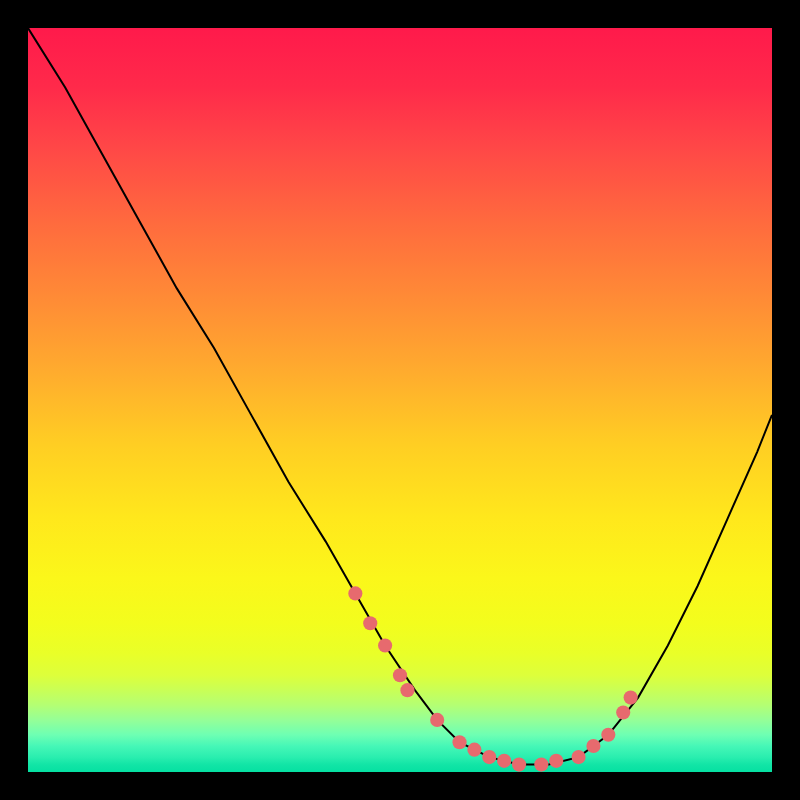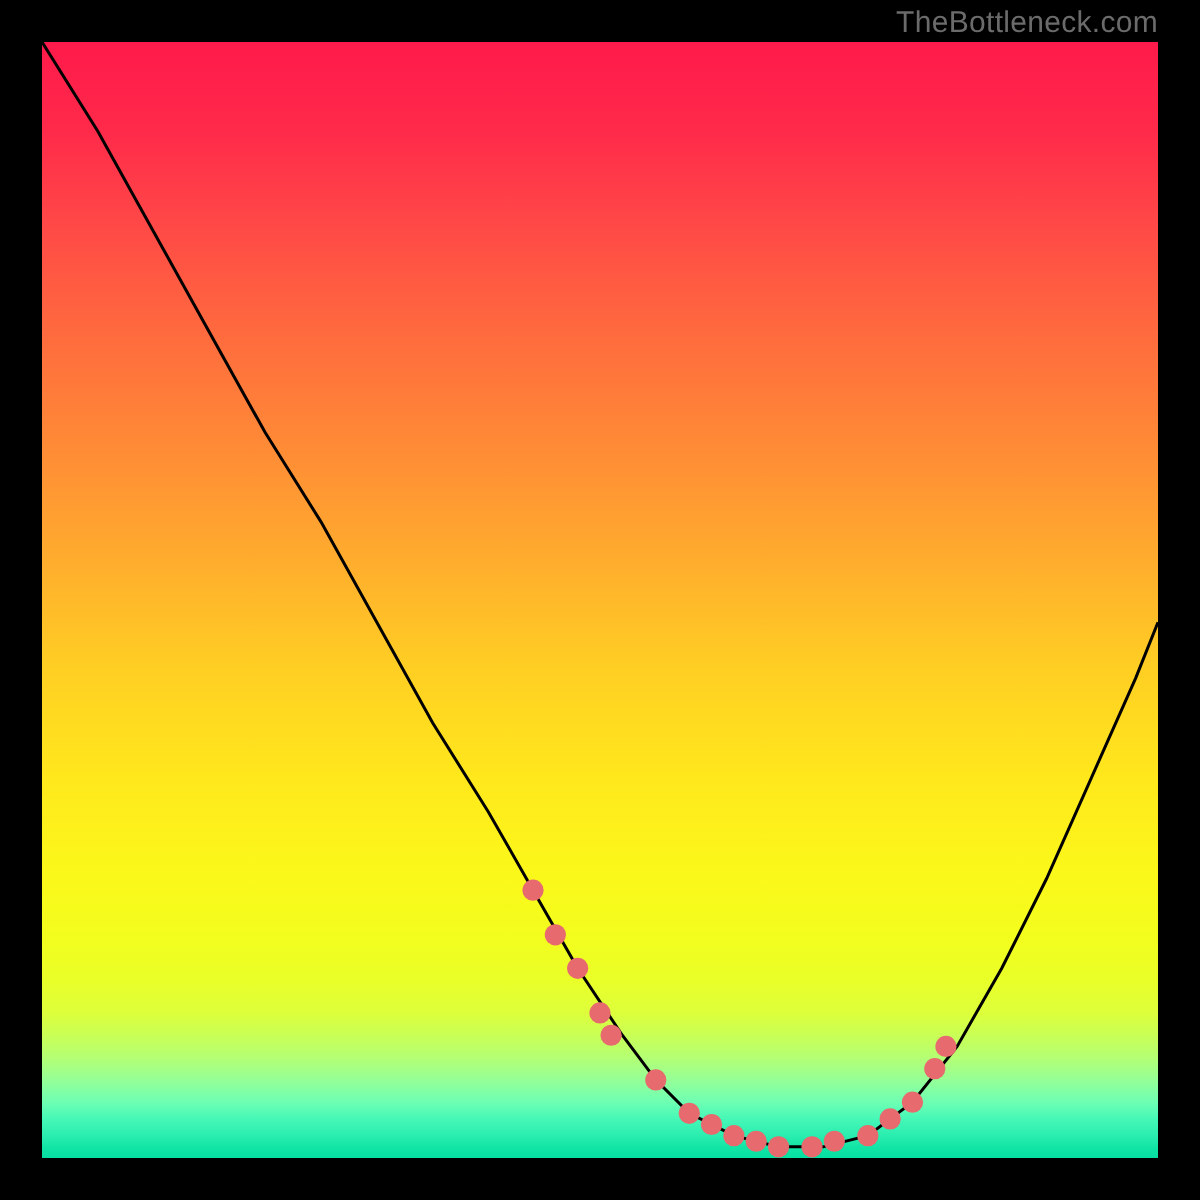--- a/index.html
+++ b/index.html
@@ -86,14 +86,13 @@
           <circle cx="69" cy="99" r="0.95" fill="#e76a6e"></circle>
           <circle cx="71" cy="98.5" r="0.95" fill="#e76a6e"></circle>
           <circle cx="74" cy="98" r="0.95" fill="#e76a6e"></circle>
           <circle cx="76" cy="96.5" r="0.95" fill="#e76a6e"></circle>
           <circle cx="78" cy="95" r="0.95" fill="#e76a6e"></circle>
           <circle cx="80" cy="92" r="0.95" fill="#e76a6e"></circle>
           <circle cx="81" cy="90" r="0.95" fill="#e76a6e"></circle>
         </g>
     </svg>
   </div>
-  <div class="footer">TheBottleneck.com</div>
 </div>
 
 </body></html>

